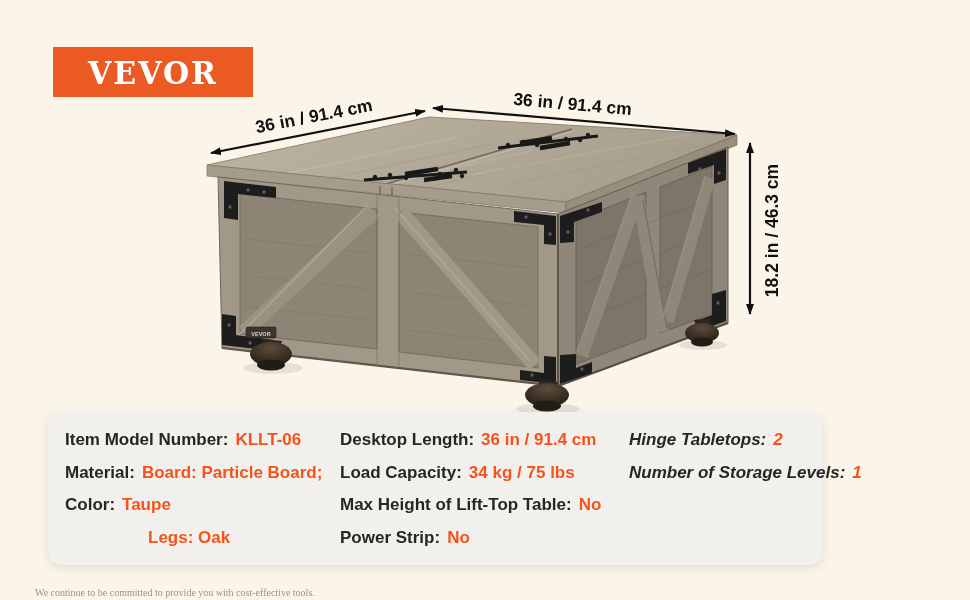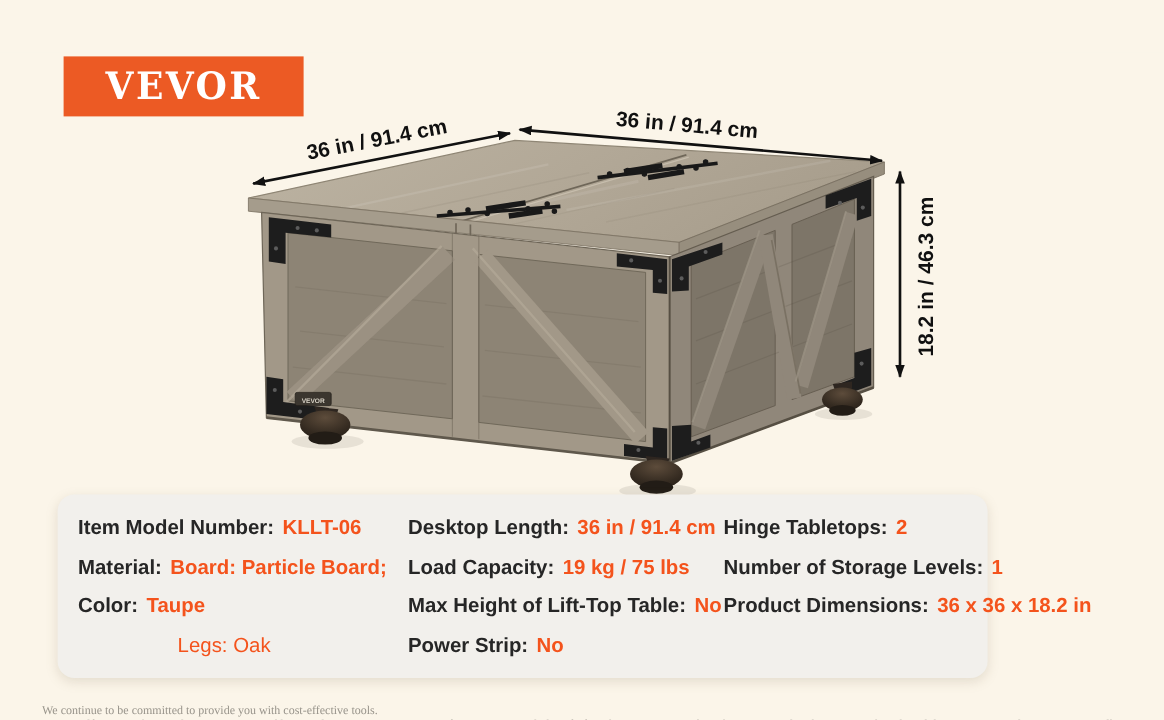--- a/index.html
+++ b/index.html
@@ -18,25 +18,25 @@
   
   .dim{position:absolute;font-weight:bold;font-size:17.5px;color:#101010;white-space:nowrap;text-align:center;}
   .dim-left{left:244px;top:62px;width:140px;transform:rotate(-11deg);}
   .dim-right{left:500px;top:50px;width:145px;transform:rotate(5deg);}
   .dim-height{left:688px;top:176px;width:168px;transform:rotate(-90deg);}
 
   
   .panel{position:absolute;left:48px;top:368px;width:775px;height:153px;background:#f2f0ec;
          border-radius:14px;box-shadow:0 3px 10px rgba(140,125,100,.20);}
   .col{position:absolute;top:12px;}
-  .col1{left:17px;} .col2{left:292px;} .col3{left:555px;}
+  .col1{left:17px;} .col2{left:292px;} .col3{left:581px;font-style:italic;}
   .spec-row{line-height:32.5px;font-size:17px;font-weight:bold;color:#262626;white-space:nowrap;}
   .spec-label{margin-right:7px;}
   .spec-value{color:#f4531c;}
-  .spec-row-cont{margin-left:83px;line-height:32.5px;font-size:17px;font-weight:normal;
+  .spec-row-cont{margin-left:83px;line-height:32.5px;font-size:17px;font-weight:bold;
                  color:#f4531c;white-space:nowrap;}
 
   
   .footer{position:absolute;left:35px;top:543px;width:930px;color:#98948b;font-size:10px;line-height:12px;font-family:Liberation Serif, serif;}
   .footer div{white-space:nowrap;}
 </style>
 </head>
 <body>
 
 <div class="stage">
@@ -225,39 +225,36 @@
         <span class="spec-label">Color:</span><span class="spec-value">Taupe</span>
       </div>
       <div class="spec-row-cont">Legs: Oak</div>
     </div>
 
     <div class="col col2">
       <div class="spec-row">
         <span class="spec-label">Desktop Length:</span><span class="spec-value">36 in / 91.4 cm</span>
       </div>
       <div class="spec-row">
-        <span class="spec-label">Load Capacity:</span><span class="spec-value">19 kg / 75 lbs</span>
+        <span class="spec-label">Load Capacity:</span><span class="spec-value">34 kg / 75 lbs</span>
       </div>
       <div class="spec-row">
         <span class="spec-label">Max Height of Lift-Top Table:</span><span class="spec-value">No</span>
       </div>
       <div class="spec-row">
         <span class="spec-label">Power Strip:</span><span class="spec-value">No</span>
       </div>
     </div>
 
     <div class="col col3">
       <div class="spec-row">
         <span class="spec-label">Hinge Tabletops:</span><span class="spec-value">2</span>
       </div>
       <div class="spec-row">
         <span class="spec-label">Number of Storage Levels:</span><span class="spec-value">1</span>
-      </div>
-      <div class="spec-row">
-        <span class="spec-label">Product Dimensions:</span><span class="spec-value">36 x 36 x 18.2 in</span>
       </div>
     </div>
 
   </div>
 
   <div class="footer">
     <div>We continue to be committed to provide you with cost-effective tools.</div>
     <div>"Save Half"or any other similar expressions used by us only represents an estimate of savings you might benefit from buying certain tools with us compared to the major top brands and does not necessarily mean to cover all categories</div>
     <div>of tools offered by us.</div>
   </div>

